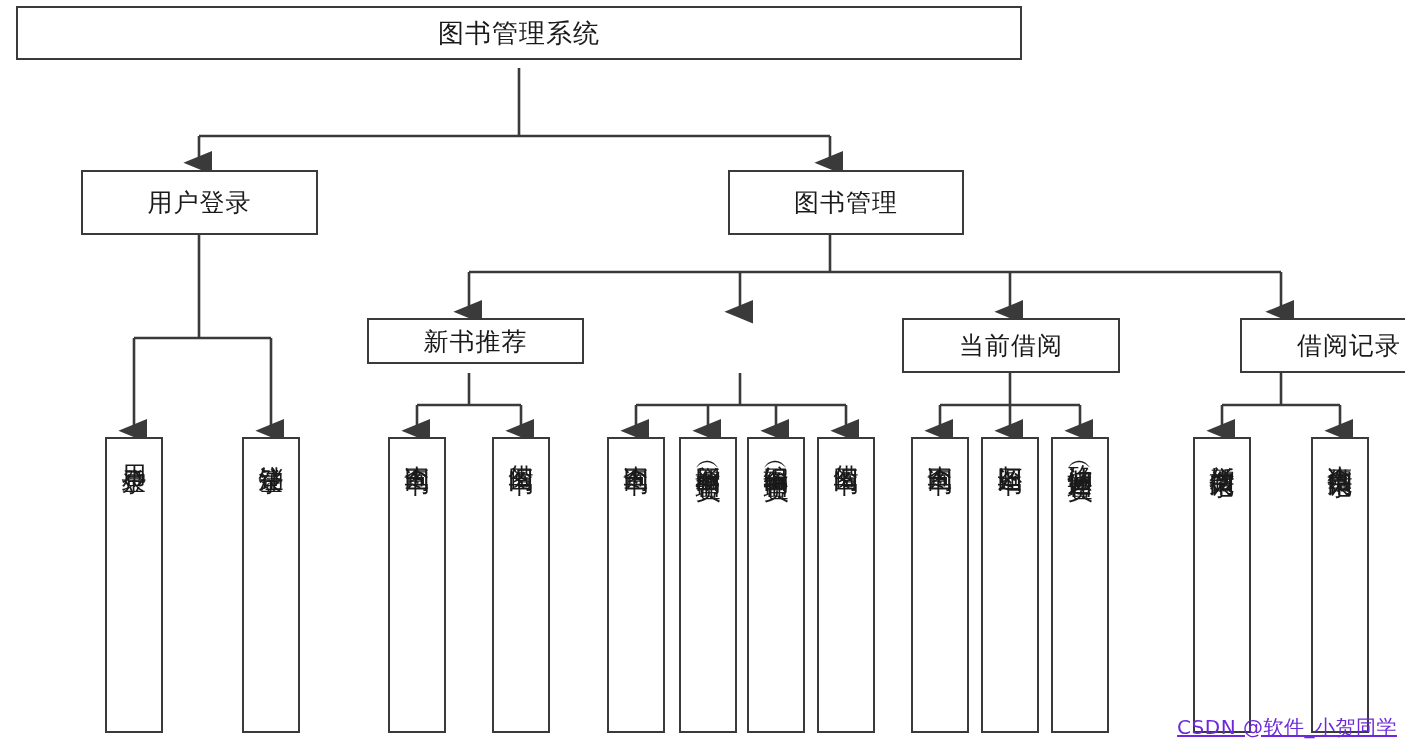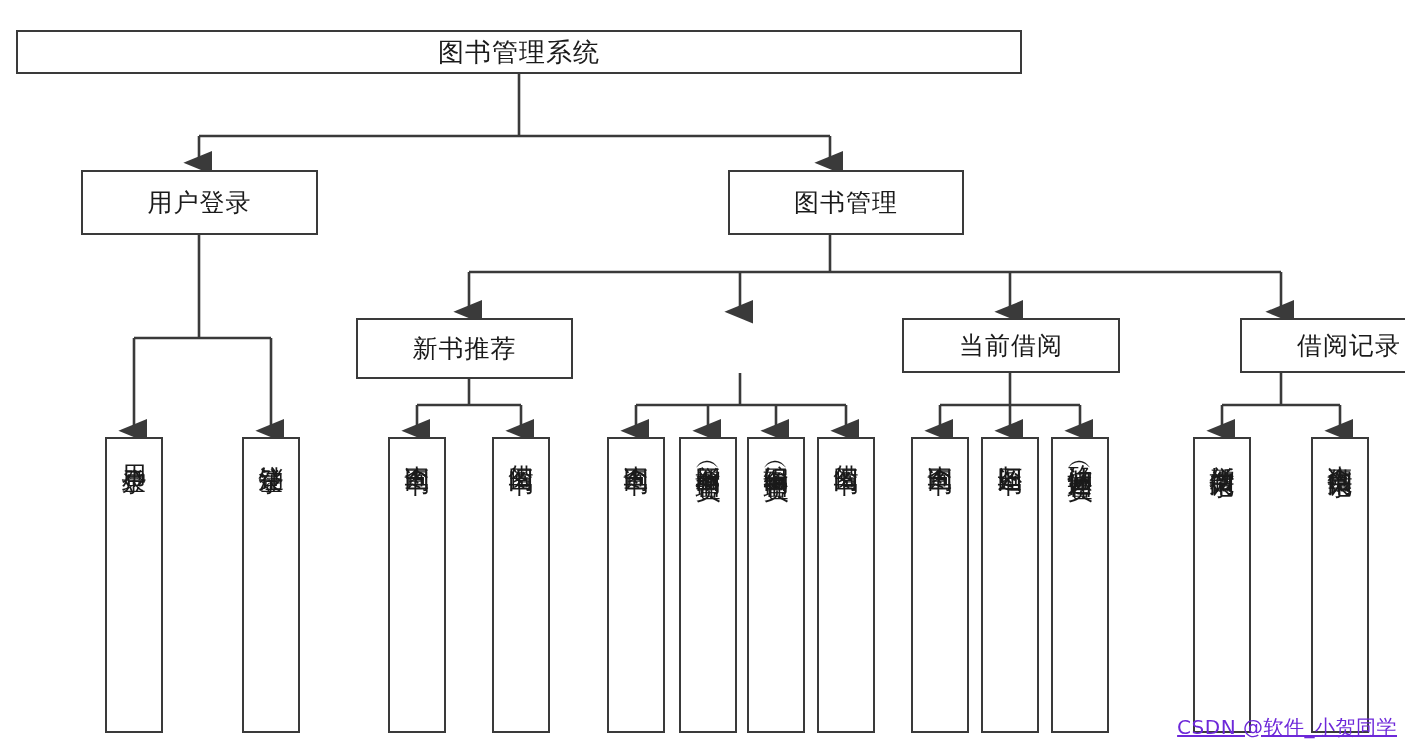--- a/index.html
+++ b/index.html
@@ -117,32 +117,32 @@
       <path d="M1010,405 L1010,430" marker-end="url(#arrow)"></path>
       <path d="M1080,405 L1080,430" marker-end="url(#arrow)"></path>
 
       <path d="M1281,373 L1281,405"></path>
       <path d="M1222,405 L1340,405"></path>
       <path d="M1222,405 L1222,430" marker-end="url(#arrow)"></path>
       <path d="M1340,405 L1340,430" marker-end="url(#arrow)"></path>
     </g>
   </svg>
 
-  <div class="node horiz root" style="left:16px; top:30px; width:1006px; height:44px;">
+  <div class="node horiz root" style="left:16px; top:6px; width:1006px; height:54px;">
     <span>图书管理系统</span>
   </div>
 
   <div class="node horiz" style="left:81px; top:170px; width:237px; height:65px;">
     <span>用户登录</span>
   </div>
   <div class="node horiz" style="left:712px; top:170px; width:236px; height:65px;margin-left:16px;">
     <span>图书管理</span>
   </div>
 
-  <div class="node horiz" style="left:356px; top:318px; width:217px; height:61px;">
+  <div class="node horiz" style="left:367px; top:318px; width:217px; height:46px;">
     <span>新书推荐</span>
   </div>
   <div class="node horiz" style="left:902px; top:318px; width:218px; height:55px;">
     <span>当前借阅</span>
   </div>
   <div class="node horiz" style="left:1240px; top:318px; width:218px; height:55px;">
     <span>借阅记录</span>
   </div>
 
   <div class="node vert" style="left:105px; top:437px; width:58px; height:296px;">

